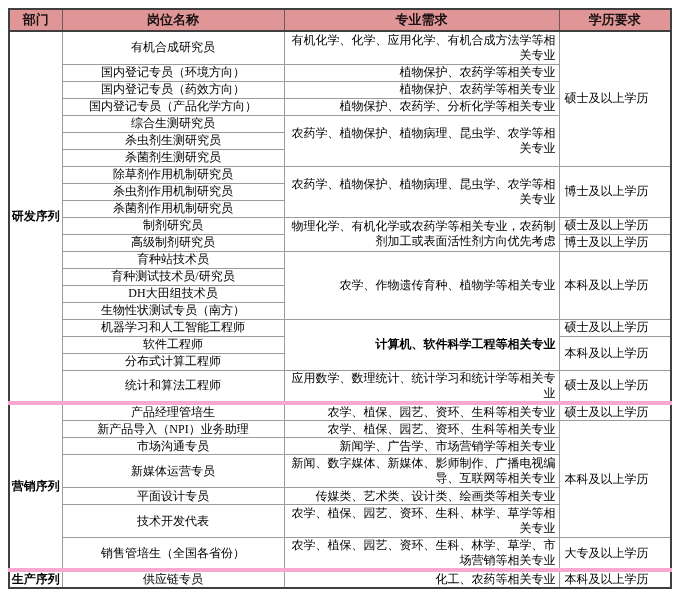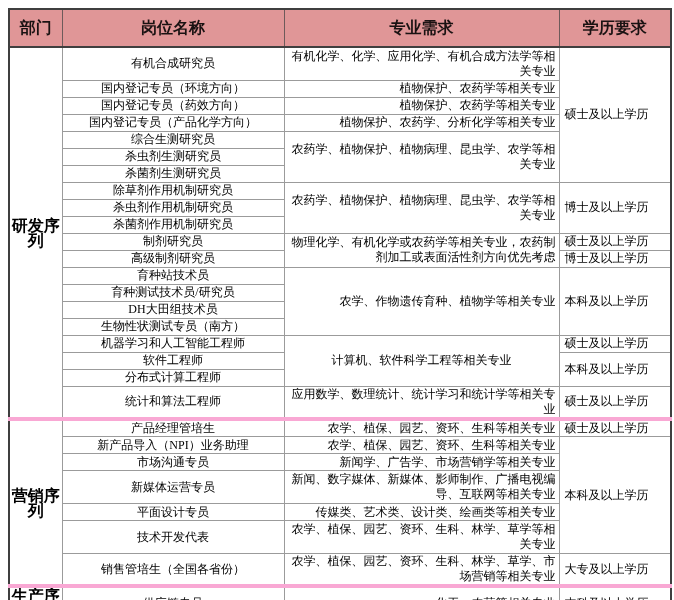--- a/index.html
+++ b/index.html
@@ -20,39 +20,39 @@
     width:662px;
     border:2px solid var(--frame);
   }
   col.c0{width:53px;}
   col.c1{width:222px;}
   col.c2{width:275px;}
   col.c3{width:112px;}
   th{
     background:var(--header-bg);
     color:var(--header-text);
-    font-size:16px;font-weight:bold;
+    font-size:13px;font-weight:bold;
     height:20px;line-height:20px;
     border:1px solid #6e5a5a;
     border-bottom:2px solid var(--frame);
-    padding:8px 2px;text-align:center;
+    padding:0 2px;text-align:center;
   }
   td{
     border:1px solid var(--grid);
     font-size:12px;line-height:15px;
     padding:0 3px;vertical-align:middle;
     word-break:break-all;overflow:hidden;
   }
   td.dept-cell{
-    text-align:center;font-weight:bold;font-size:16px;
+    text-align:center;font-weight:bold;font-size:12px;
     padding:0 1px;letter-spacing:0;
   }
   td.position-cell{text-align:center;}
   td.major-cell{text-align:right;}
-  td.major-cell.center{text-align:center;}
+  td.major-cell.center{font-weight:bold;}
   td.education-cell{text-align:left;padding-left:5px;}
   tr.section-start td{border-top:4px solid #f9a8d4;}
 </style>
 </head>
 <body>
 
 <div class="page">
   <table class="job-table">
     <colgroup>
       <col class="c0">

